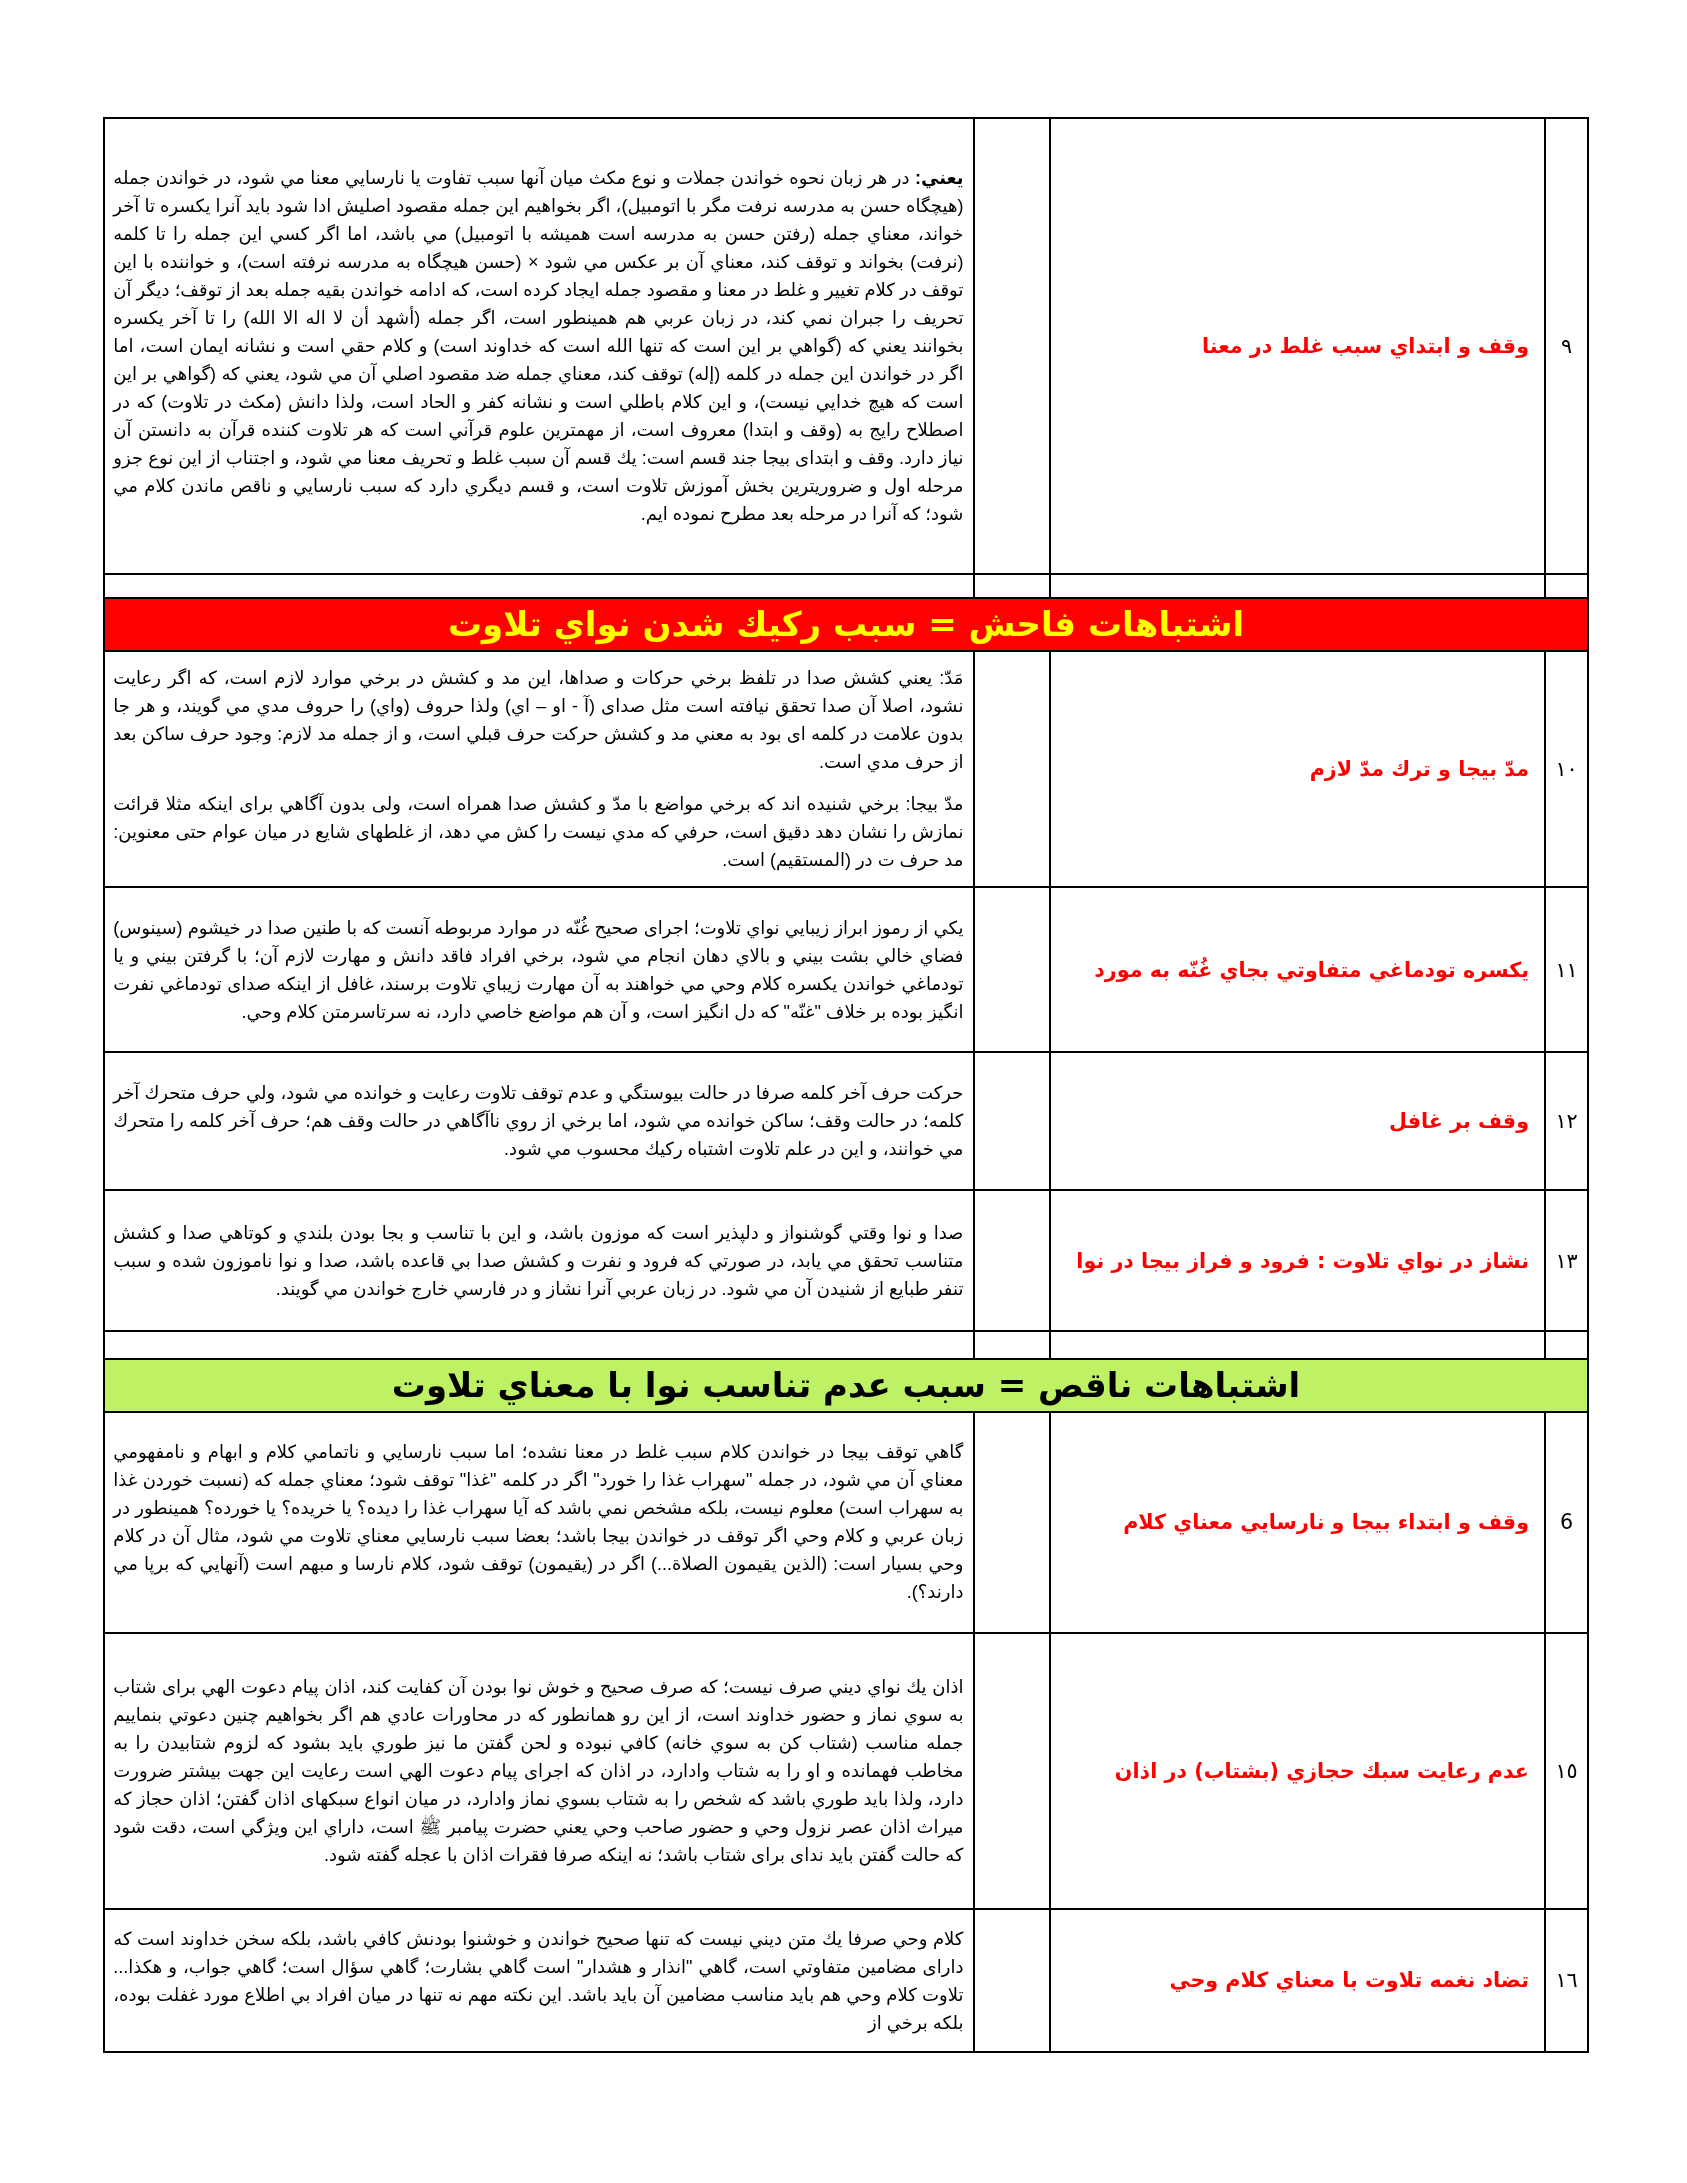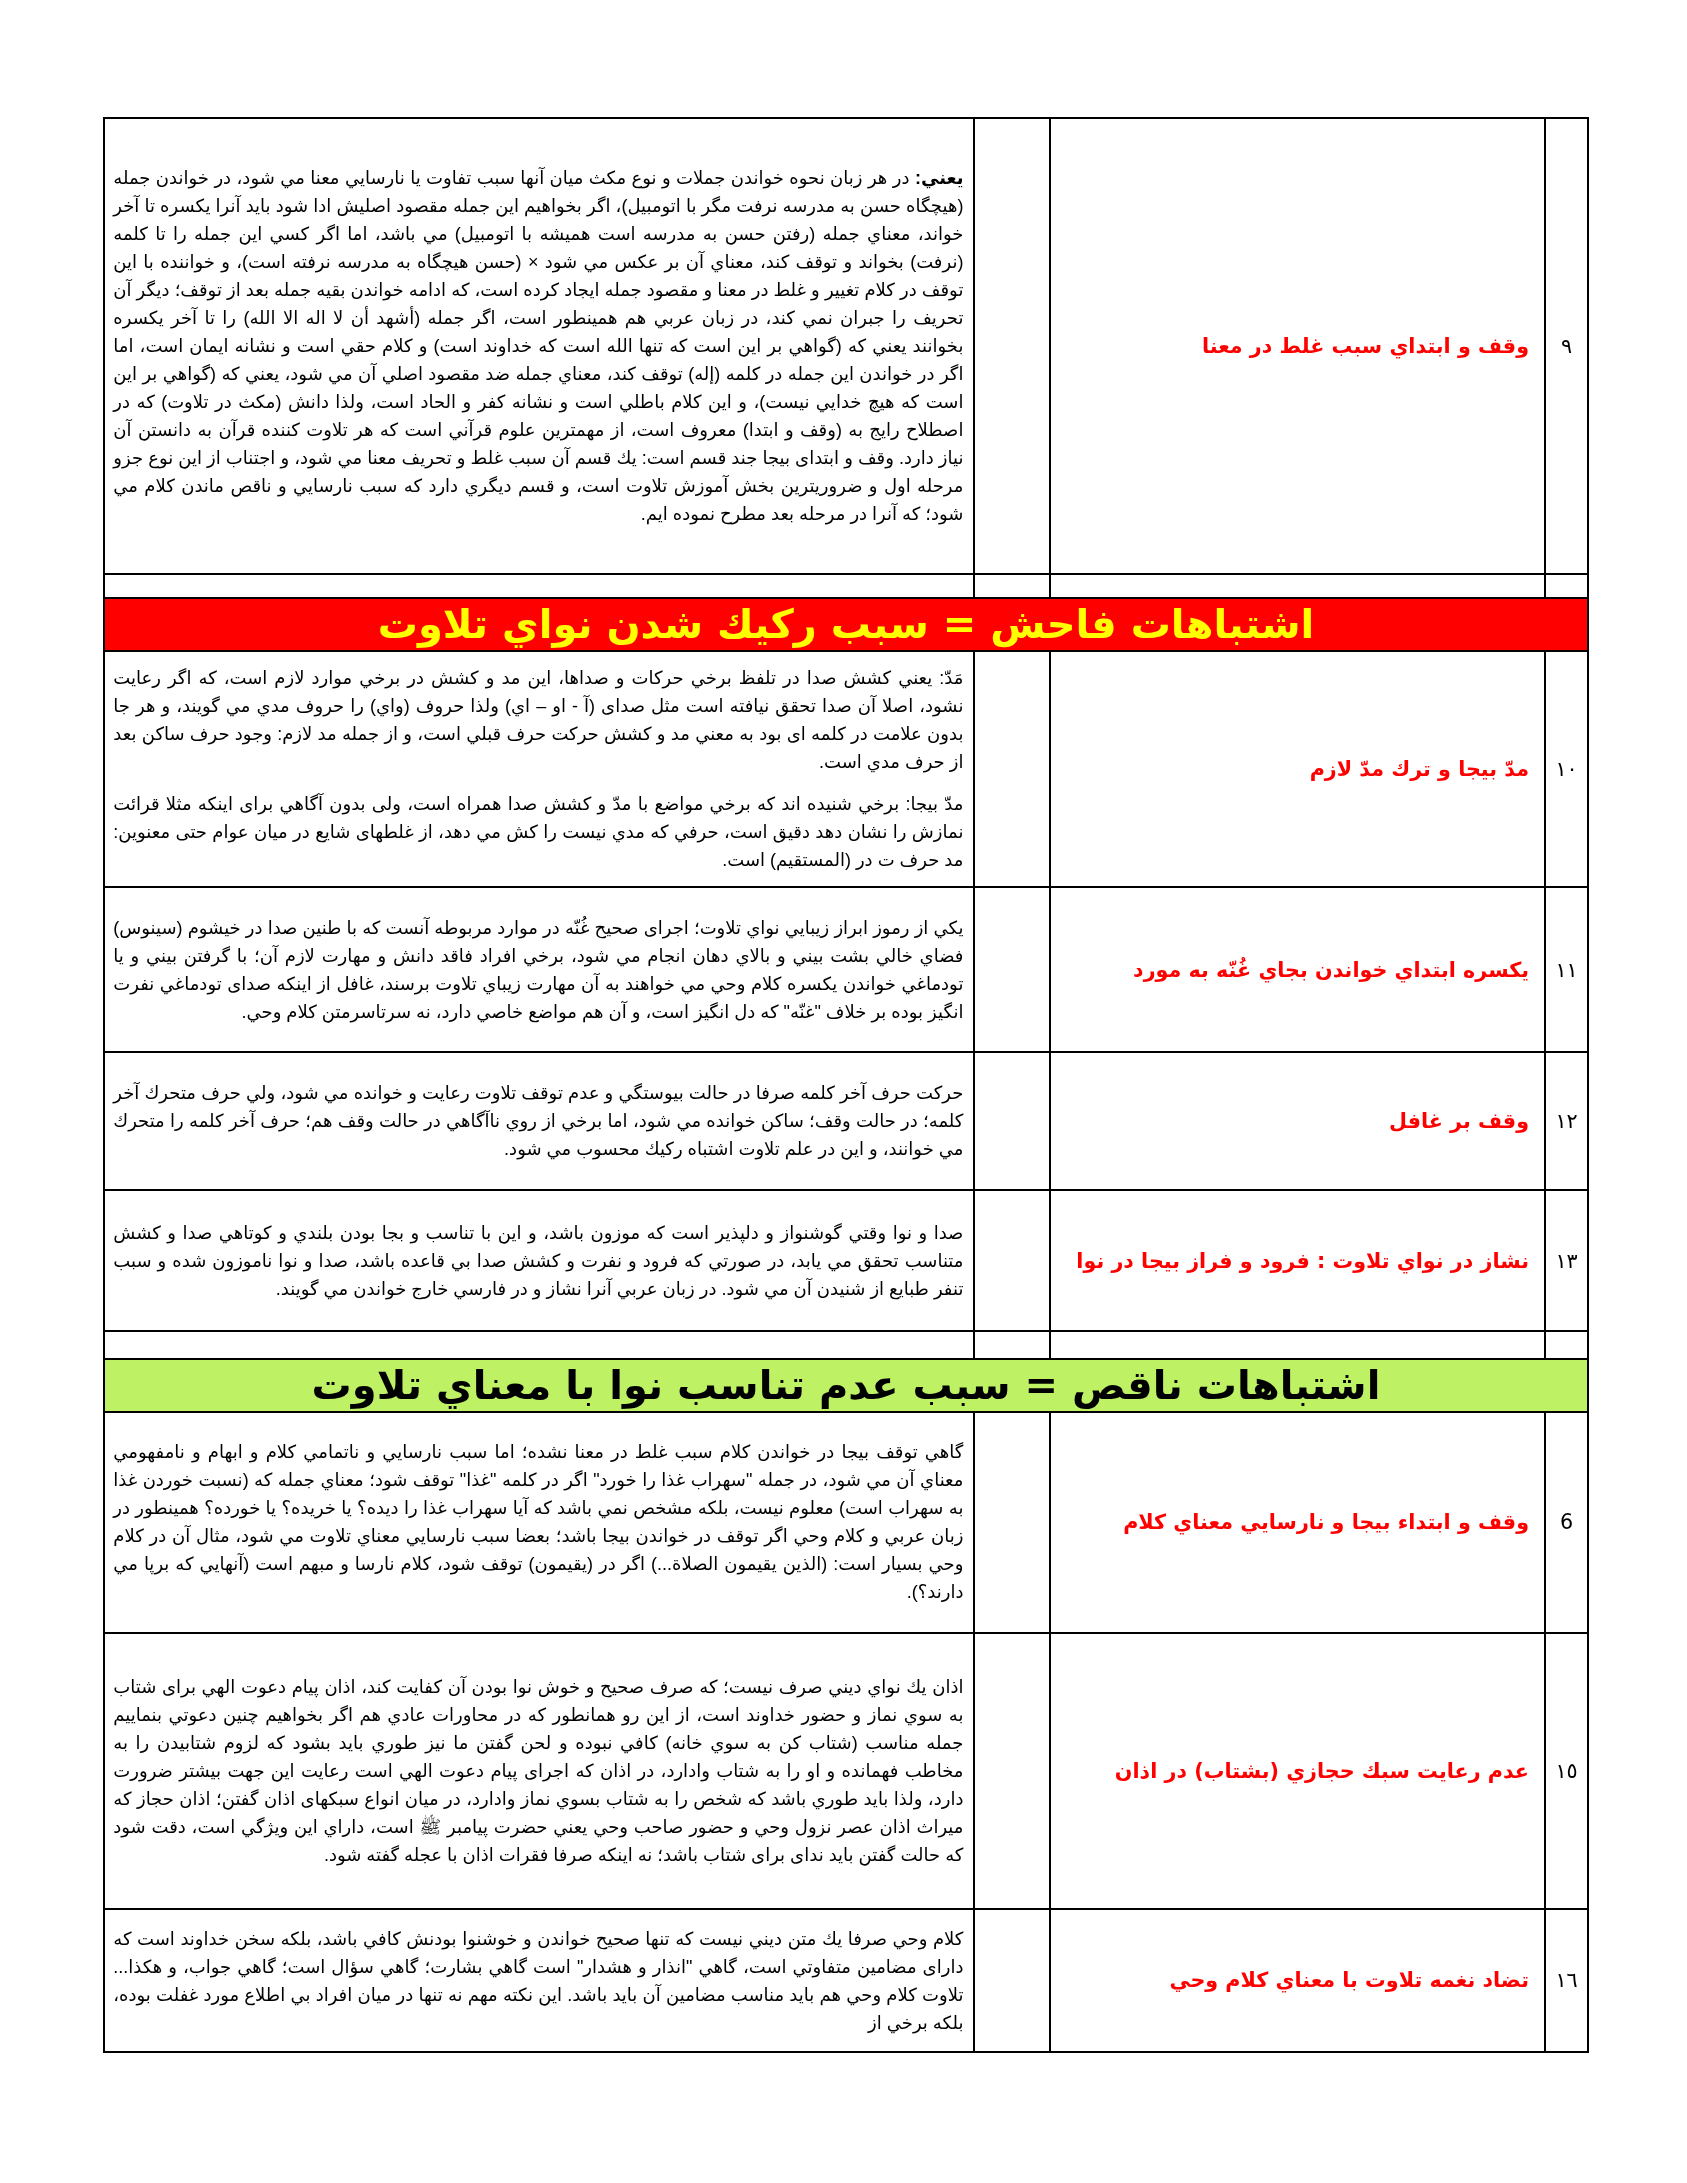--- a/index.html
+++ b/index.html
@@ -13,21 +13,21 @@
   col.c-empty { width:76px; }
   col.c-text { width:870px; }
   .num { text-align:center; font-size:20.7px; color:#000; }
   .title { color:#ff0000; font-weight:bold; font-size:20.7px; text-align:right; padding-right:15px;border-radius:17px; }
   .text { font-family:"Liberation Sans","DejaVu Sans",sans-serif; font-size:18px; line-height:28px;
           text-align:justify; text-align-last:right; padding:5.5px 9.6px 5.5px 8.3px; color:#000; }
   .text p { margin:0; }
   .text p + p { margin-top:13.8px; }
   .lead { font-weight:bold; }
   .spacer td { height:22px; }
-  .band td { height:51px; text-align:center; font-weight:bold; font-size:40px; line-height:51px;margin-left:11px; }
+  .band td { height:51px; text-align:center; font-weight:bold; font-size:34px; line-height:51px;margin-left:11px; }
   .band-red td { background:#ff0000; color:#ffff00; }
   .band-orange td { background:#bef264; color:#000000; }
 </style>
 </head>
 <body>
 
 <div class="page">
   <table>
     <colgroup>
       <col class="c-num">
@@ -61,21 +61,21 @@
       <td class="title">مدّ بيجا و ترك مدّ لازم</td>
       <td></td>
       <td class="text">
         <p>مَدّ: يعني كشش صدا در تلفظ برخي حركات و صداها، اين مد و كشش در برخي موارد لازم است، كه اگر رعايت نشود، اصلا آن صدا تحقق نيافته است مثل صداى (آ - او – اي) ولذا حروف (واي) را حروف مدي مي گويند، و هر جا بدون علامت در كلمه اى بود به معني مد و كشش حركت حرف قبلي است، و از جمله مد لازم: وجود حرف ساكن بعد از حرف مدي است.</p>
         <p>مدّ بيجا: برخي شنيده اند كه برخي مواضع با مدّ و كشش صدا همراه است، ولى بدون آگاهي براى اينكه مثلا قرائت نمازش را نشان دهد دقيق است، حرفي كه مدي نيست را كش مي دهد، از غلطهاى شايع در ميان عوام حتى معنوين: مد حرف ت در (المستقيم) است.</p>
       </td>
     </tr>
 
     <tr style="height:165px;">
       <td class="num">١١</td>
-      <td class="title">يكسره ابتداي خواندن بجاي غُنّه به مورد</td>
+      <td class="title">يكسره تودماغي متفاوتي بجاي غُنّه به مورد</td>
       <td></td>
       <td class="text">
         <p>يكي از رموز ابراز زيبايي نواي تلاوت؛ اجراى صحيح غُنّه در موارد مربوطه آنست كه با طنين صدا در خيشوم (سينوس) فضاي خالي بشت بيني و بالاي دهان انجام مي شود، برخي افراد فاقد دانش و مهارت لازم آن؛ با گرفتن بيني و يا تودماغي خواندن يكسره كلام وحي مي خواهند به آن مهارت زيباي تلاوت برسند، غافل از اينكه صداى تودماغي نفرت انگيز بوده بر خلاف "غنّه" كه دل انگيز است، و آن هم مواضع خاصي دارد، نه سرتاسرمتن كلام وحي.</p>
       </td>
     </tr>
 
     <tr style="height:138px;">
       <td class="num">١٢</td>
       <td class="title">وقف بر غافل</td>
       <td></td>

